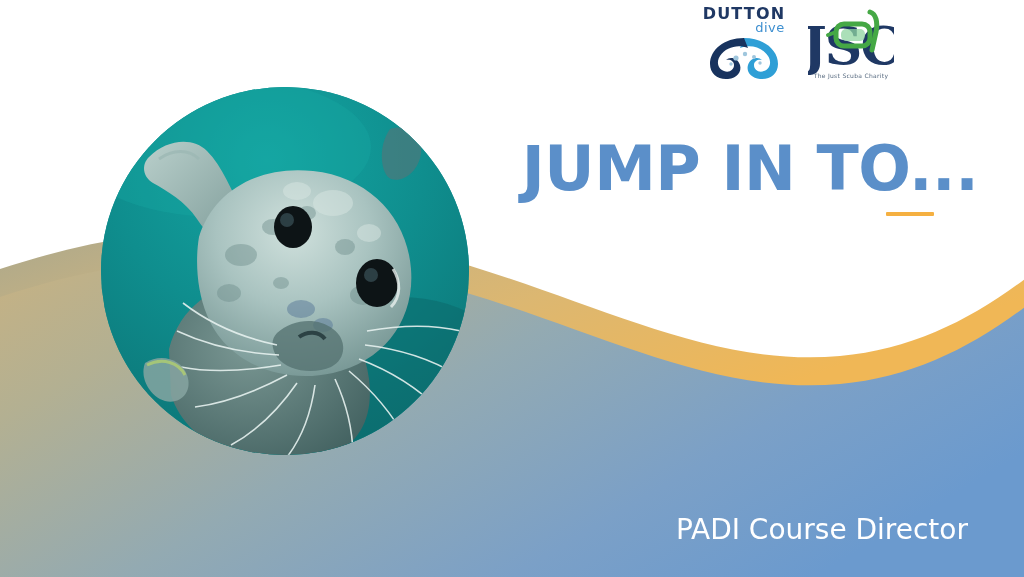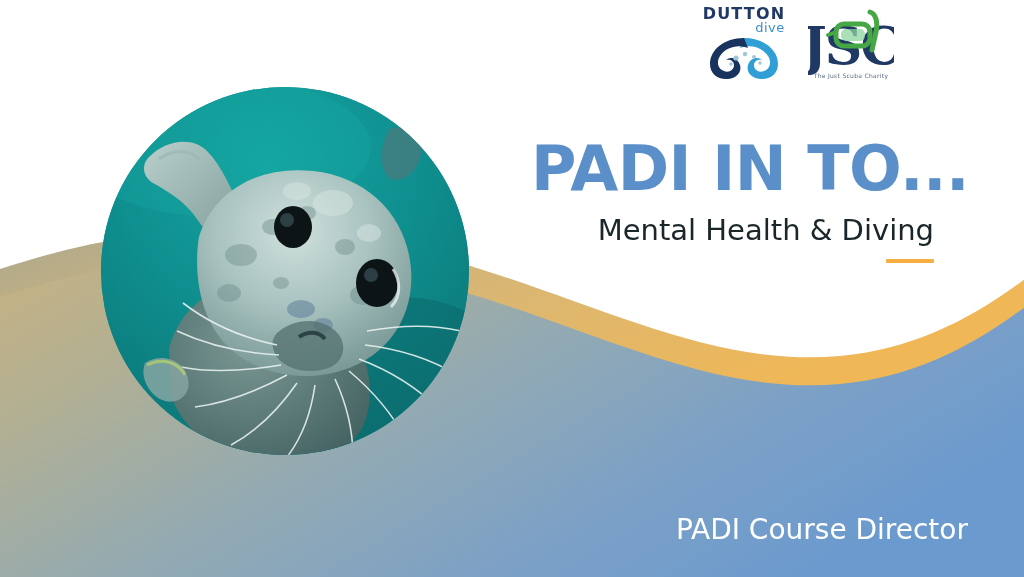--- a/index.html
+++ b/index.html
@@ -296,22 +296,21 @@
           <rect x="33" y="27" width="24" height="12" rx="5" fill="#8fd4a0" opacity="0.75"></rect>
           <path d="M28,30 L20,33" stroke="#45a845" stroke-width="4" stroke-linecap="round"></path>
         </g>
         <text x="43" y="76" text-anchor="middle" font-family="'DejaVu Sans','Liberation Sans',sans-serif" font-size="6" font-weight="400" letter-spacing="0.3" fill="#55687e">The Just Scuba Charity</text>
       </svg>
     </div>
 
   </div>
 
   <div id="title-block">
-    <h1 id="slide-title">PADI IN TO...</h1>
-    <div id="slide-subtitle">Mental Health &amp; Diving</div>
+    <h1 id="slide-title">JUMP IN TO...</h1>
     <div id="accent-bar"></div>
   </div>
 
   <div id="presenter-block">
     <div class="presenter-line">PADI Course Director</div>
   </div>
 
 </div>
 
 </body></html>

